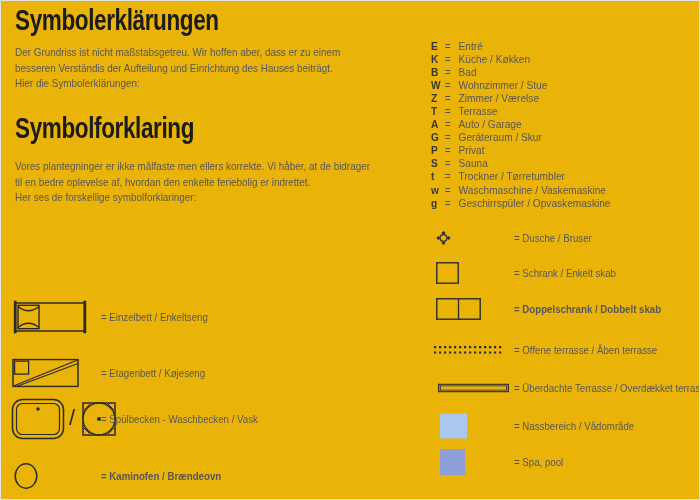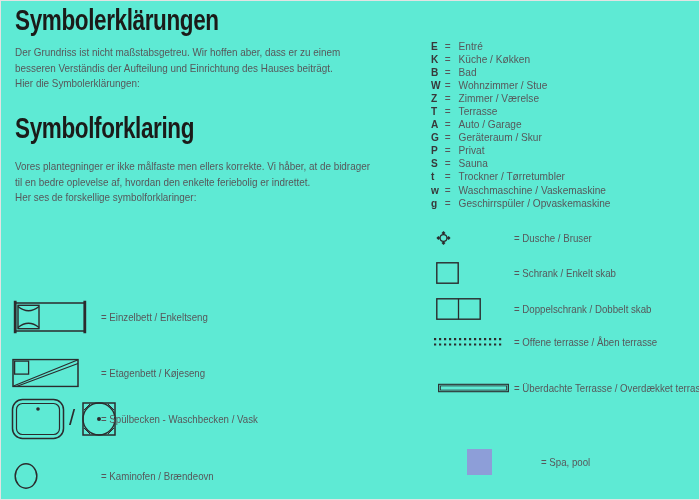--- a/index.html
+++ b/index.html
@@ -6,21 +6,21 @@
     --text:#57575a;
     --heading:#1b1b19;
     --line:#2b2b2d;
   }
   *{margin:0;padding:0;box-sizing:border-box;}
   html,body{background:#ffffff;}
   body{font-family:"Liberation Sans","DejaVu Sans",sans-serif;}
   .page{
     position:relative;
     width:700px;height:500px;
-    background:#5eead4;
+    background:#eab308;
     border:1px solid #e3e3e3;
     overflow:hidden;
     color:var(--line);
   }
   .h1{
     position:absolute;left:14px;
     font-size:30px;font-weight:bold;color:var(--heading);
     letter-spacing:-.5px;white-space:nowrap;
     transform:scaleX(.75);transform-origin:0 50%;
   }
@@ -188,21 +188,21 @@
           <rect x="4" y="4" width="32" height="32" stroke-width="1.5"></rect>
           <circle cx="20" cy="20" r="16" stroke-width="1.4"></circle>
           <circle cx="20" cy="20" r="2" fill="#2b2b2d" stroke="none"></circle>
           <path d="M5 11 L11 5 M29 5 L35 11 M35 29 L29 35 M11 35 L5 29" stroke-width="1"></path>
         </svg>
       </span>
     </span>
     <span class="leg-label leg-label-l">= Spülbecken - Waschbecken / Vask</span>
   </div>
 
-  <div class="leg-row" style="top:461px;height:27px;">
+  <div class="leg-row" style="top:461px;height:27px;font-weight:bold;">
     <span class="leg-sym" style="left:13px;">
       <svg width="24" height="27" viewBox="0 0 24 27" fill="none" stroke="#2b2b2d">
         <ellipse cx="12" cy="13.5" rx="10.8" ry="12.2" stroke-width="1.5"></ellipse>
       </svg>
     </span>
     <span class="leg-label leg-label-l">= Kaminofen / Brændeovn</span>
   </div>
 
   <div class="leg-row" style="top:229px;height:16px;">
     <span class="leg-sym" style="left:435px;">
@@ -219,49 +219,53 @@
 
   <div class="leg-row" style="top:261px;height:22px;text-align:center;">
     <span class="leg-sym" style="left:435px;">
       <svg width="23" height="22" viewBox="0 0 23 22" fill="none" stroke="#2b2b2d">
         <rect x="0.8" y="0.8" width="21.4" height="20.4" stroke-width="1.4"></rect>
       </svg>
     </span>
     <span class="leg-label leg-label-r">= Schrank / Enkelt skab</span>
   </div>
 
-  <div class="leg-row" style="top:297px;height:22px;">
+  <div class="leg-row" style="top:297px;height:22px;font-weight:bold;">
     <span class="leg-sym" style="left:435px;">
       <svg width="45" height="22" viewBox="0 0 45 22" fill="none" stroke="#2b2b2d">
         <rect x="0.8" y="0.8" width="43.4" height="20.4" stroke-width="1.4"></rect>
         <path d="M22.5 0.8 V21.2" stroke-width="1.3"></path>
       </svg>
     </span>
     <span class="leg-label leg-label-r">= Doppelschrank / Dobbelt skab</span>
   </div>
 
-  <div class="leg-row" style="top:336px;height:9px;">
+  <div class="leg-row" style="top:344px;height:9px;">
     <span class="leg-sym" style="left:433px;">
       <svg width="70" height="9" viewBox="0 0 70 9" fill="none" stroke="#2b2b2d">
         <path d="M0 1.6 H70" stroke-width="2.2" stroke-dasharray="2.2 2.8"></path>
         <path d="M0 7 H70" stroke-width="2.2" stroke-dasharray="2.2 2.8"></path>
       </svg>
     </span>
     <span class="leg-label leg-label-r">= Offene terrasse / Åben terrasse</span>
   </div>
 
   <div class="leg-row" style="top:382px;height:9px;">
     <span class="leg-sym" style="left:437px;">
       <svg width="71" height="9" viewBox="0 0 71 9" fill="none" stroke="#2b2b2d">
         <rect x="0.7" y="0.7" width="69.6" height="7.6" stroke-width="1.3"></rect>
         <rect x="2.4" y="2.4" width="66.2" height="4.2" stroke-width="0.8"></rect>
       </svg>
     </span>
     <span class="leg-label leg-label-r">= Überdachte Terrasse / Overdækket terrasse</span>
   </div>
 
-
-  <div class="leg-row" style="top:448px;height:26px;margin-left:27px;">
+  <div class="leg-row" style="top:412px;height:25px;">
+    <span class="leg-sym swatch" style="left: 439px; width: 27px; height: 25px; background-color: rgb(168, 200, 239);"></span>
+    <span class="leg-label leg-label-r">= Nassbereich / Vådområde</span>
+  </div>
+
+  <div class="leg-row" style="top:448px;height:26px;">
     <span class="leg-sym swatch" style="left: 439px; width: 25px; height: 26px; background-color: rgb(141, 158, 216);"></span>
     <span class="leg-label leg-label-r">= Spa, pool</span>
   </div>
 
 </div>
 
 </body></html>

